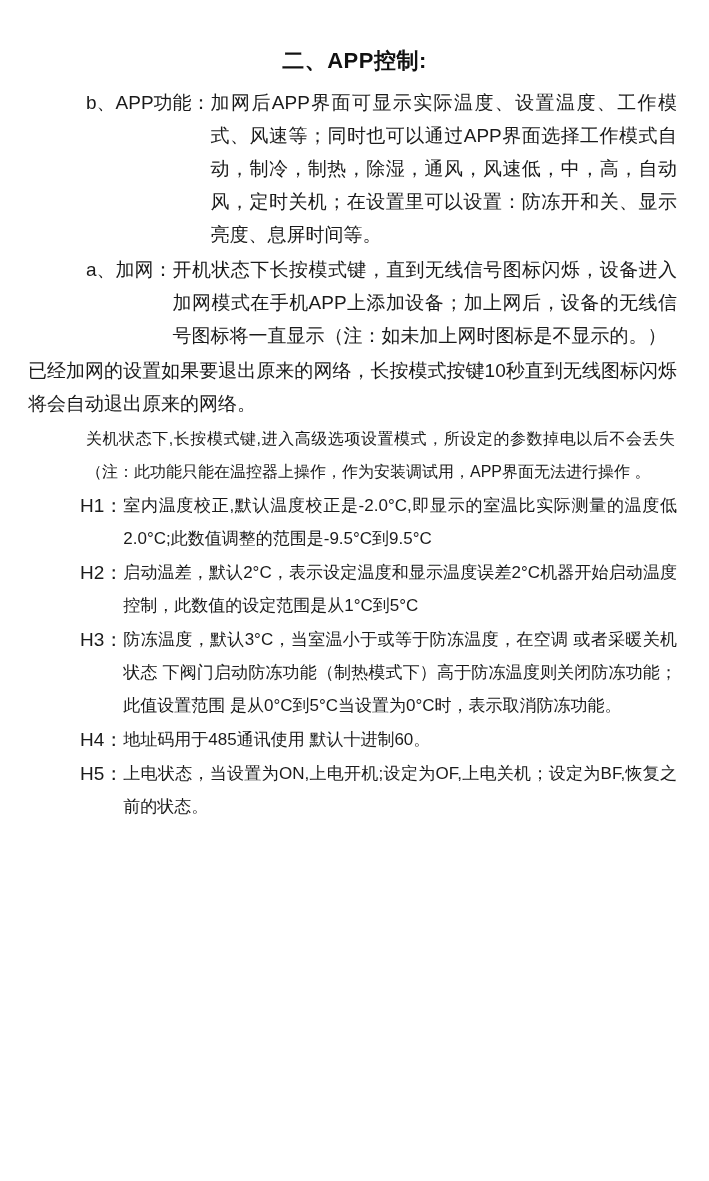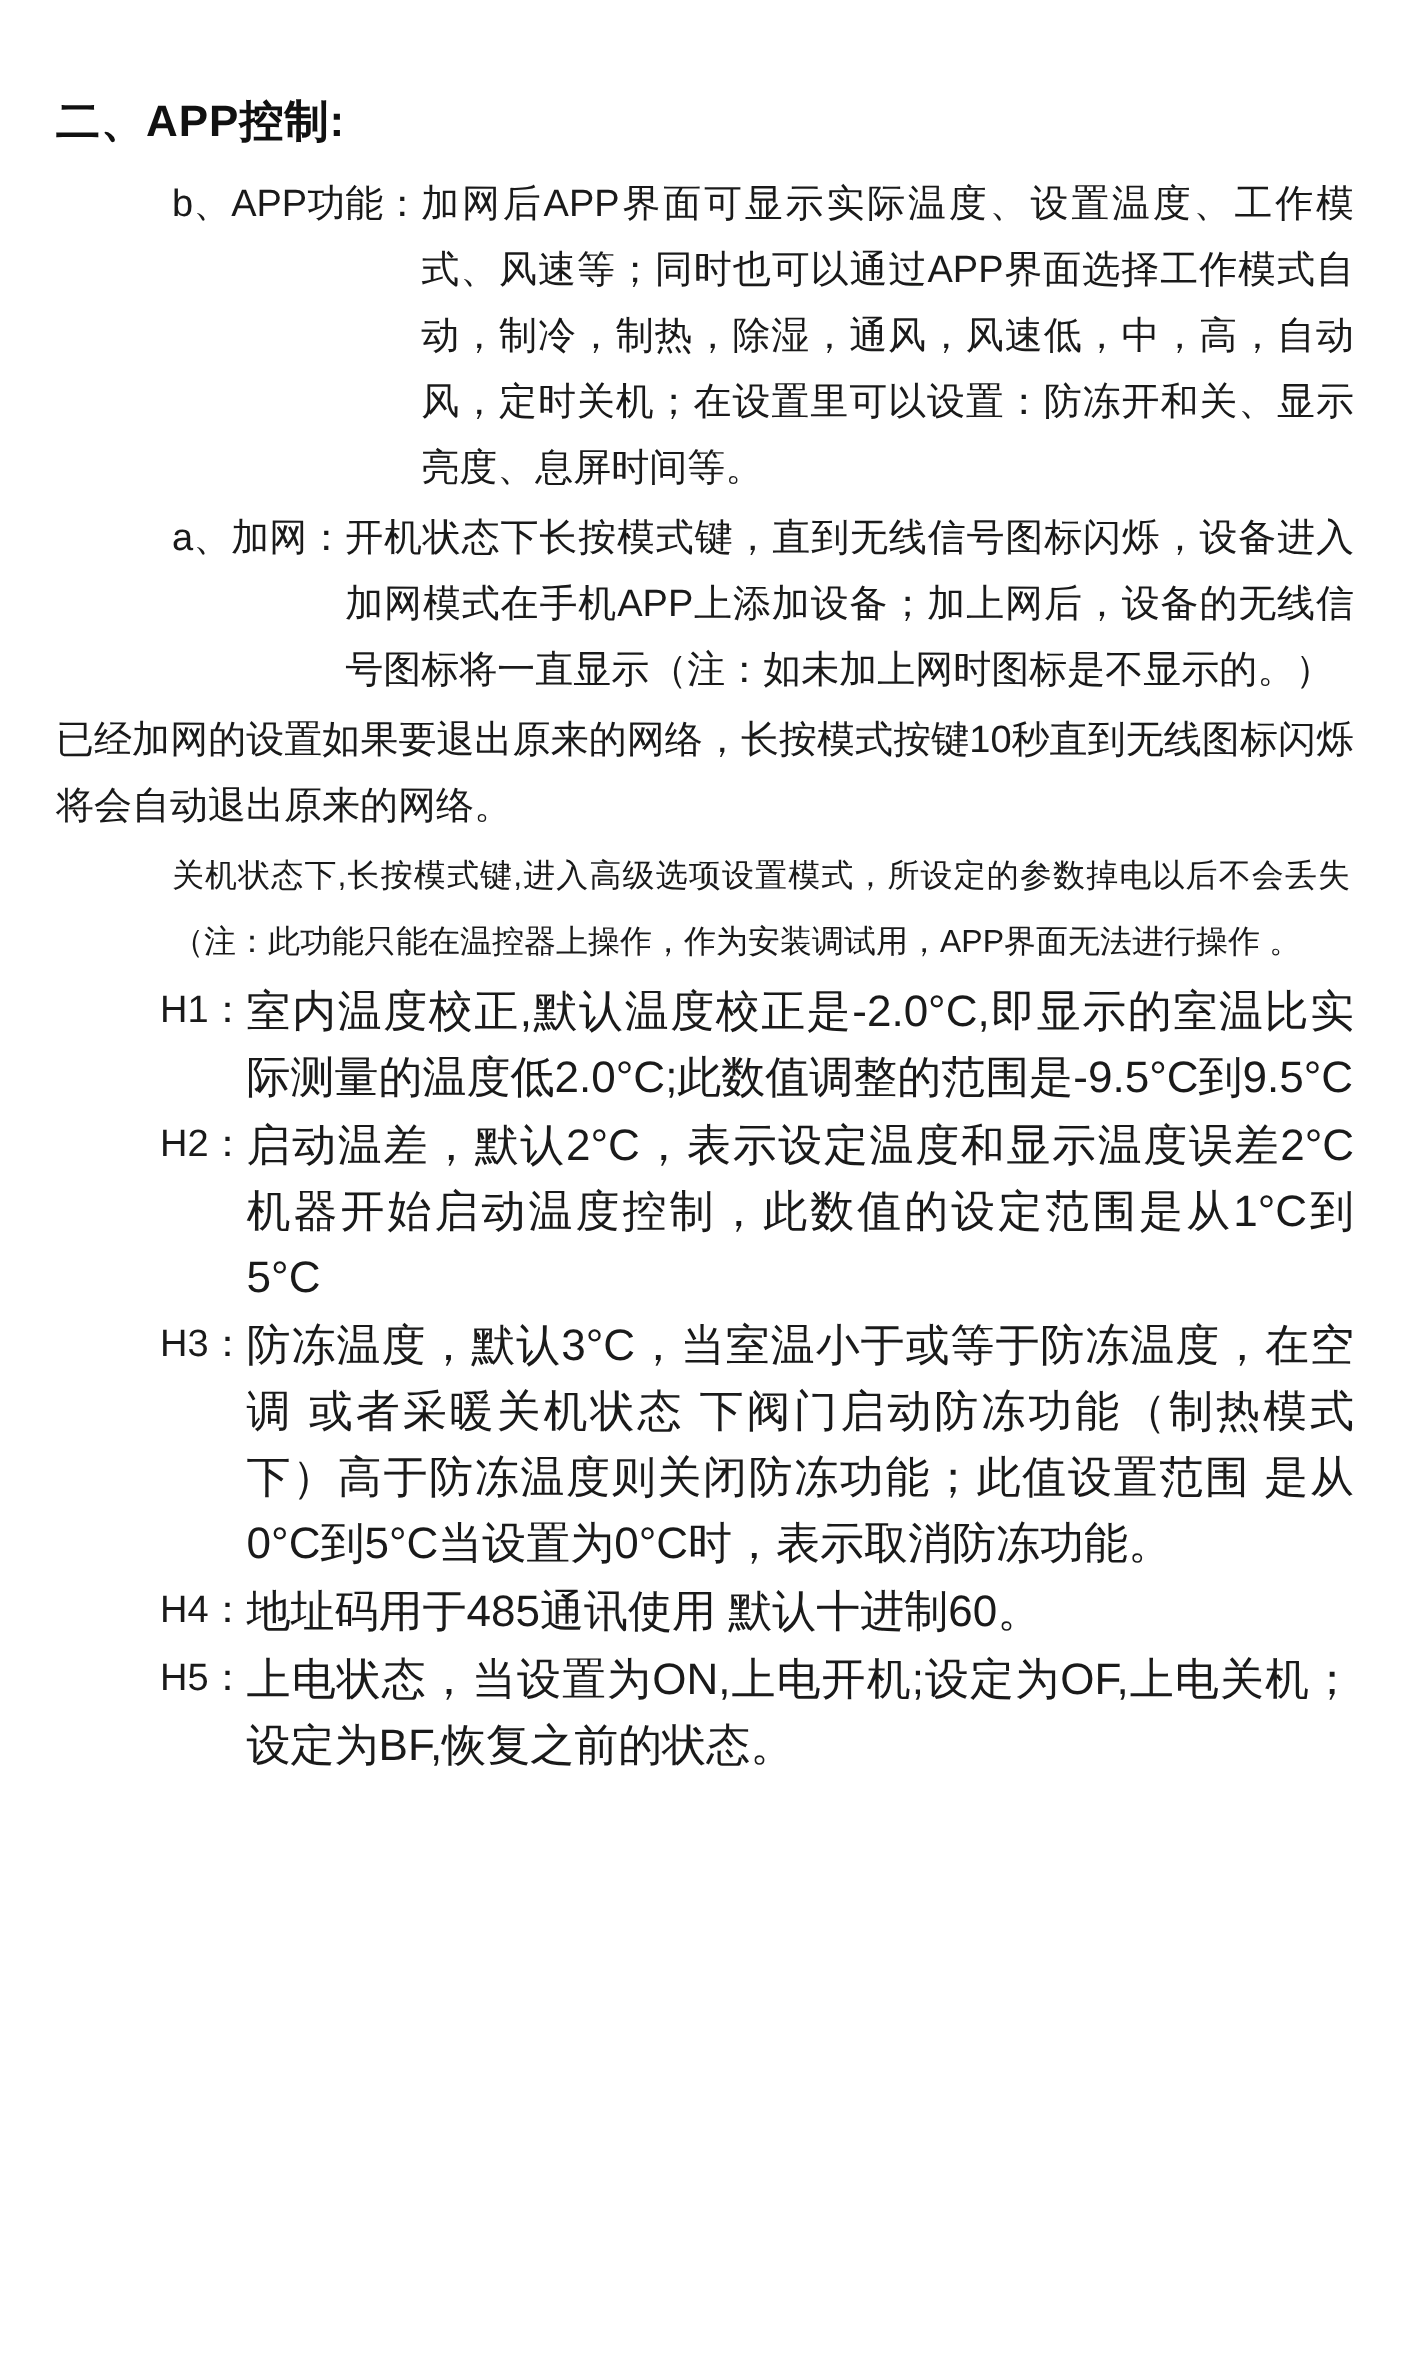--- a/index.html
+++ b/index.html
@@ -20,20 +20,21 @@
     height: 1181px;
     padding: 46px 28px 20px 28px;
     position: relative;
   }
   .section-heading {
     font-size: 22px;
     font-weight: bold;
     letter-spacing: 0.5px;
     margin: 0 0 10px 0;
     color: #111111;
+    text-align: center;
   }
   .section-heading.second {
     margin-top: 18px;
   }
   .item {
     display: flex;
     align-items: flex-start;
     margin-bottom: 2px;
   }
   .item-label {
@@ -67,21 +68,21 @@
   }
   .h-key {
     flex: 0 0 auto;
     font-size: 19px;
     line-height: 33px;
     white-space: pre;
     padding-left: 52px;
   }
   .h-val {
     flex: 1 1 auto;
-    font-size: 22px;
+    font-size: 17px;
     line-height: 33px;
     text-align: justify;
     text-justify: inter-ideograph;
     padding-right: 4px;
   }
 </style>
 </head>
 <body>
 
 <div class="page">

